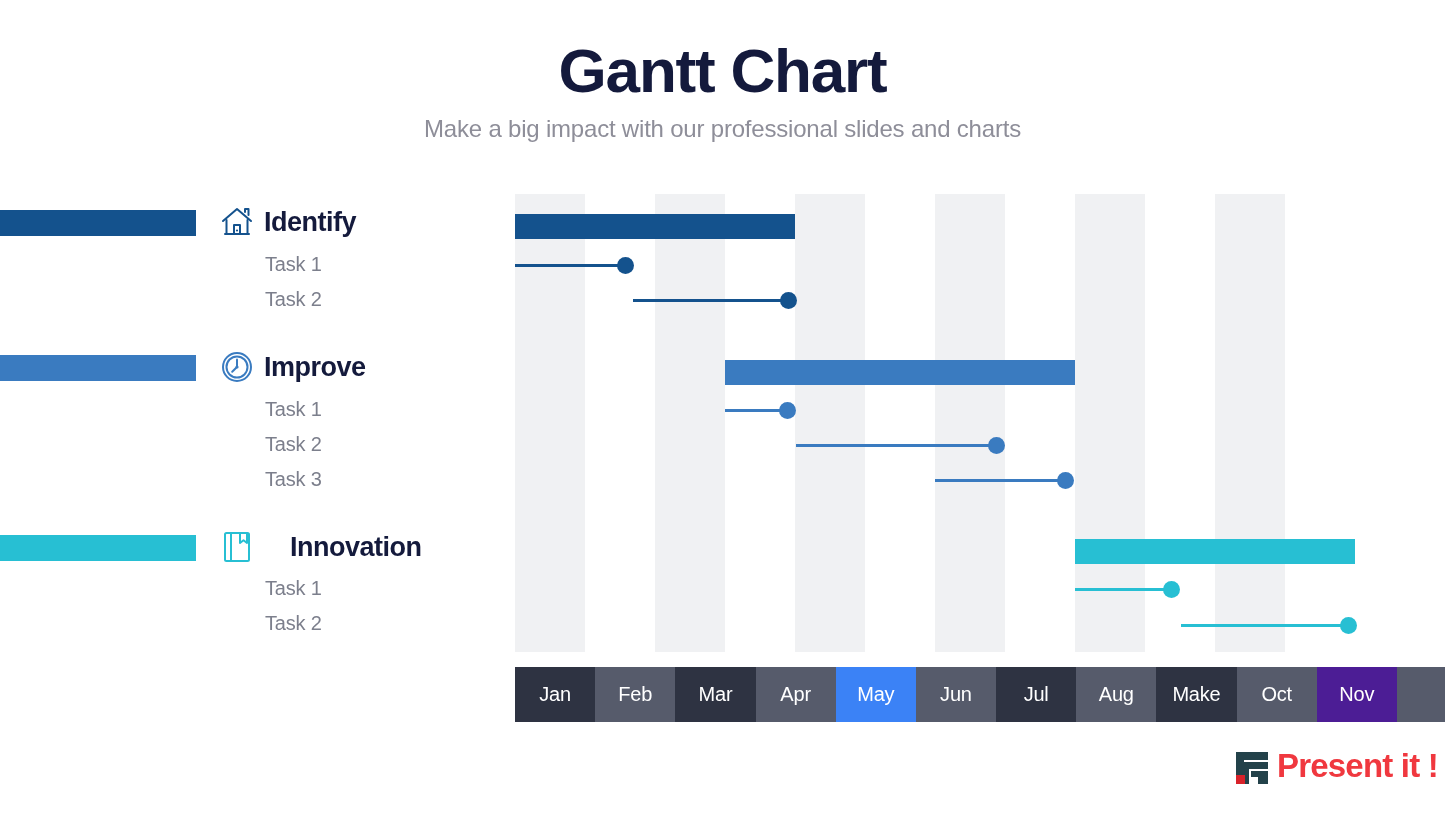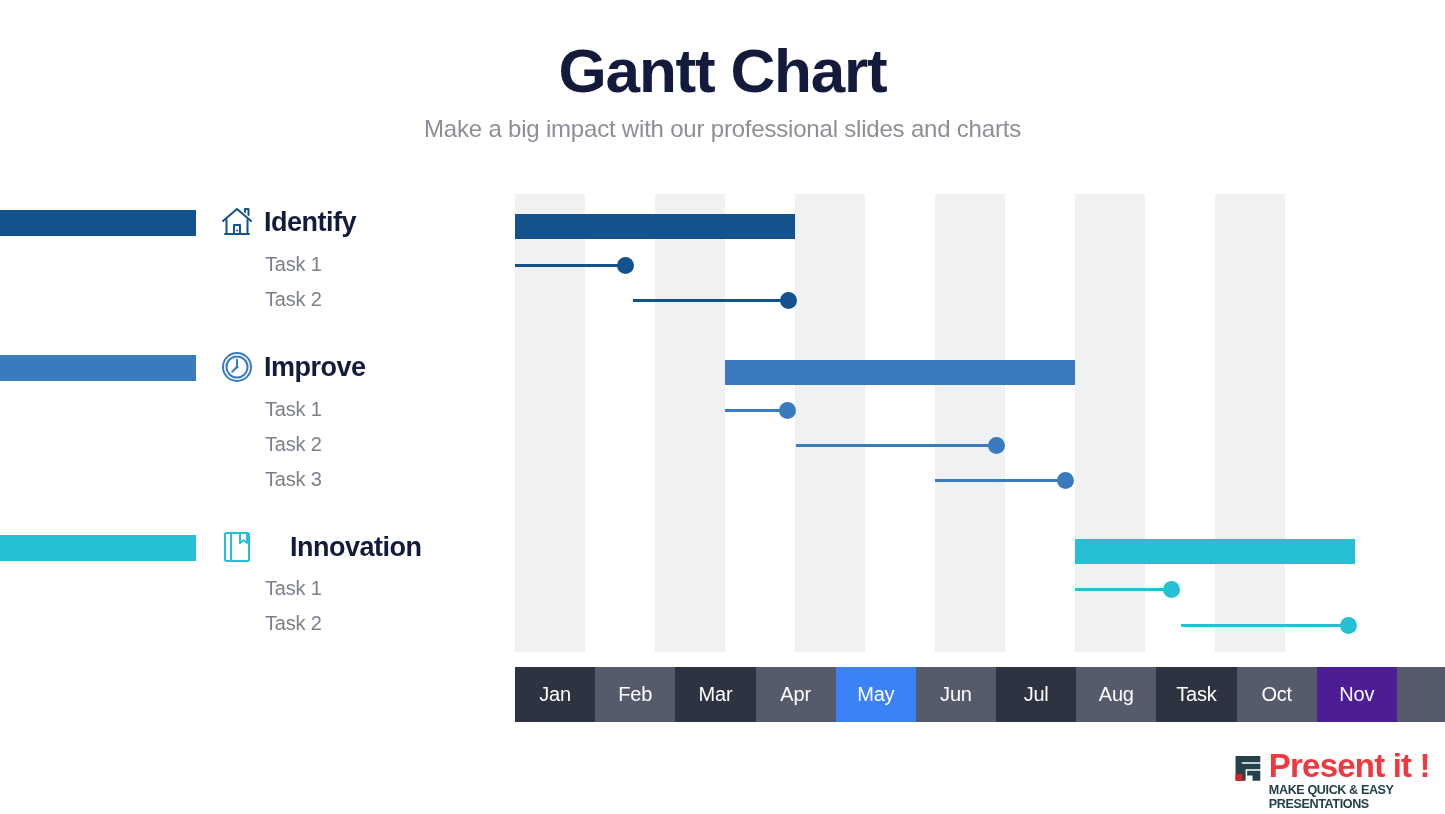--- a/index.html
+++ b/index.html
@@ -170,33 +170,32 @@
       </div>
     <div class="months" id="month-root">
         <div class="month" style="background: rgb(46, 51, 66);">Jan</div>
         <div class="month" style="background: rgb(86, 91, 107);">Feb</div>
         <div class="month" style="background: rgb(46, 51, 66);">Mar</div>
         <div class="month" style="background: rgb(86, 91, 107);">Apr</div>
         <div class="month" style="background: #3b82f6;">May</div>
         <div class="month" style="background: rgb(86, 91, 107);">Jun</div>
         <div class="month" style="background: rgb(46, 51, 66);">Jul</div>
         <div class="month" style="background: rgb(86, 91, 107);">Aug</div>
-        <div class="month" style="background: rgb(46, 51, 66);">Task</div>
+        <div class="month" style="background: rgb(46, 51, 66);">Make</div>
         <div class="month" style="background: rgb(86, 91, 107);">Oct</div>
         <div class="month" style="background: #4c1d95;">Nov</div>
         <div class="month" style="background: rgb(86, 91, 107); padding-left: 44px;">Dec</div>
       </div>
   </div>
 
   <div class="logo">
     <svg class="logo-mark" viewBox="0 0 36 40">
       <path d="M2 2 H34 V10 H10 V34 H2 Z" fill="#23424a"></path>
       <path d="M8 12 H34 V19 H15 V34 H8 Z" fill="#23424a"></path>
       <path d="M17 21 H34 V34 H24 V27 H17 Z" fill="#23424a"></path>
       <rect x="2" y="25" width="9" height="9" fill="#d8222a"></rect>
     </svg>
     <div class="logo-text">
       <div class="logo-name">Present it !</div>
-      <div class="logo-tag">MAKE QUICK &amp; EASY PRESENTATIONS</div>
     </div>
   </div>
 
 </div>
 
 </body></html>

